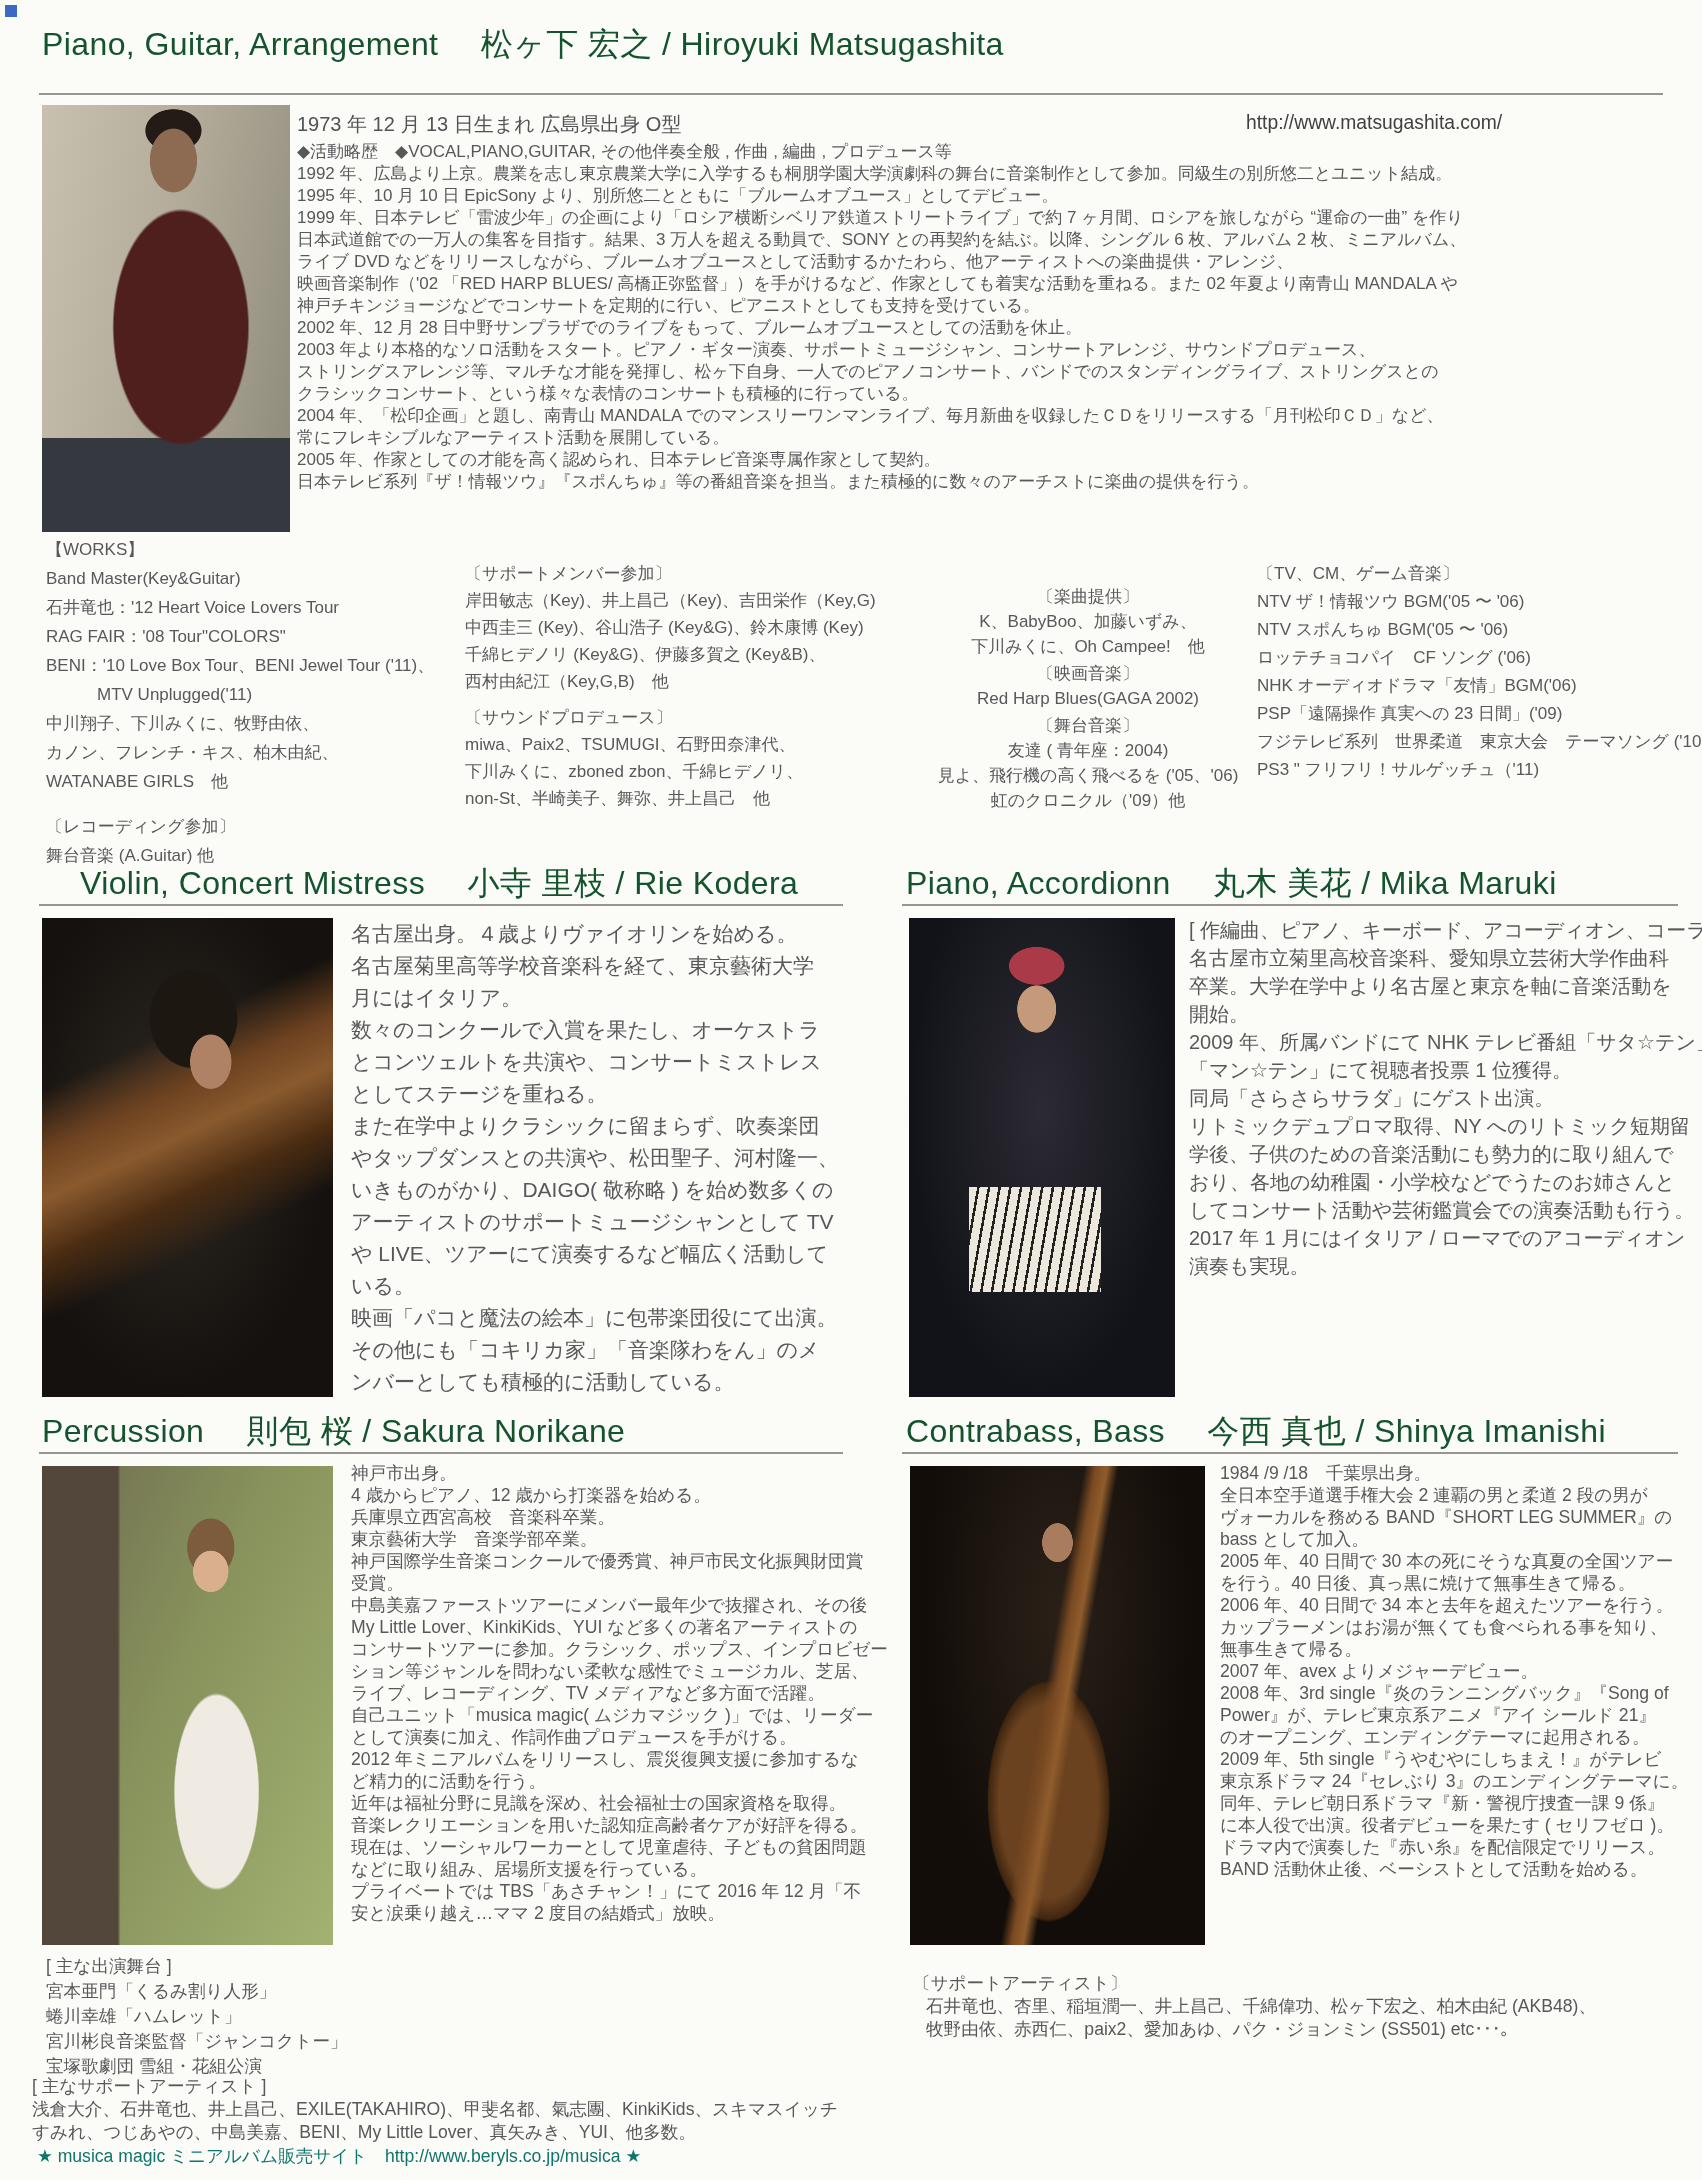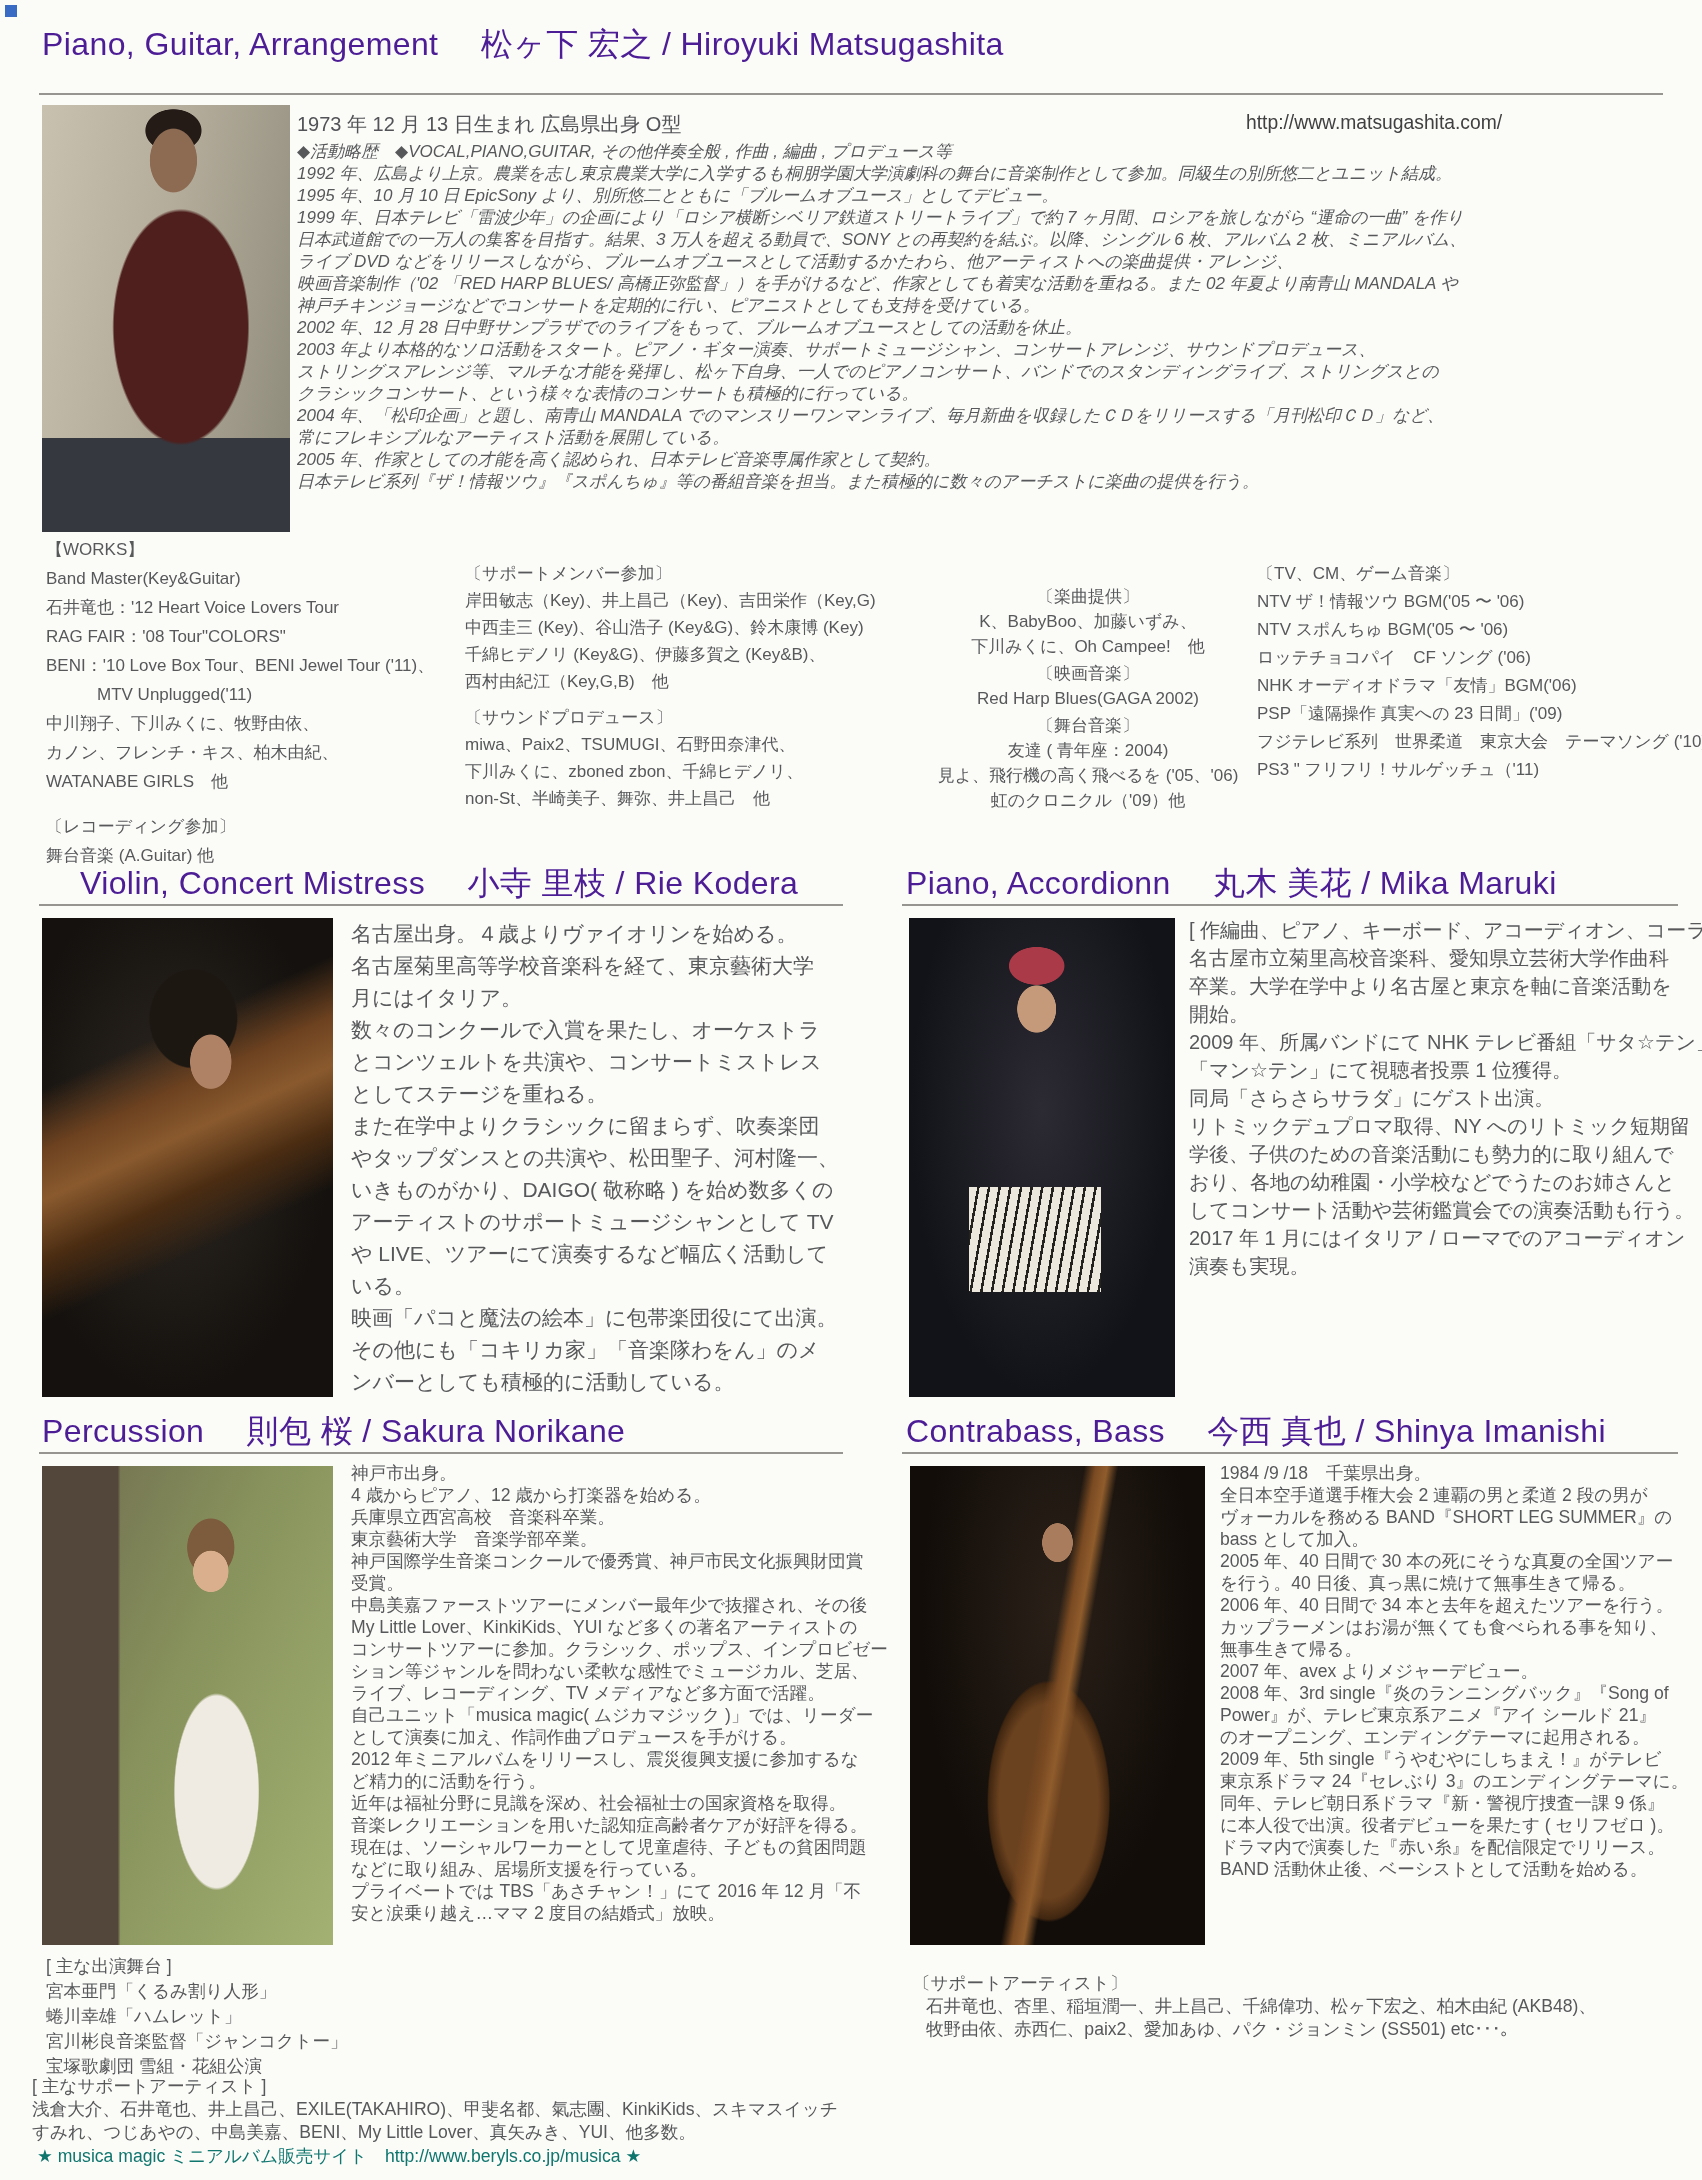--- a/index.html
+++ b/index.html
@@ -4,21 +4,21 @@
 <style>
   html,body { margin:0; padding:0; background:#dddddb; }
   .page {
     position:relative; width:1702px; height:2180px; margin:0 auto;
     background:#fbfbf8;
     font-family:"Liberation Sans","DejaVu Sans",sans-serif;
     color:#57585a; overflow:hidden;
   }
   .corner-mark { position:absolute; left:5.3px; top:5.3px; width:11.4px; height:11.4px; background:#3a6bc4; }
 
-  .sec-header { position:absolute; font-size:32px; color:#4c1d95; white-space:nowrap; letter-spacing:0.4px; }
+  .sec-header { position:absolute; font-size:32px; color:#14532d; white-space:nowrap; letter-spacing:0.4px; }
   .sec-header .role { }
   .sec-header .name { margin-left:33px; }
 
   .rule { position:absolute; height:1.8px; background:#96958f; }
 
   .photo { position:absolute; background-repeat:no-repeat; }
 
   .photo-matsugashita {
     background-image:
       radial-gradient(ellipse 40px 54px at 53% 13%, #8d6b52 0 58%, rgba(0,0,0,0) 60%),
@@ -58,21 +58,21 @@
       radial-gradient(ellipse 77px 151px at 47% 70%, #6b421f 0 64%, #402610 78%, rgba(0,0,0,0) 80%),
       radial-gradient(ellipse at 50% 30%, #2a2018 0%, #120d09 65%);
   }
 
   .blk { position:absolute; }
   .blk .ln { white-space:nowrap; }
   .hd { white-space:nowrap; }
 
   .line-solo { position:absolute; white-space:nowrap; }
 
-  .bio-matsu .ln { font-size:17px; line-height:22px;font-style:italic; }
+  .bio-matsu .ln { font-size:17px; line-height:22px; }
   .birth-line   { font-size:20px; color:#525356;text-align:center; }
   .url-line     { font-size:19.3px; color:#404040; }
 
   .works1 { font-size:17px; line-height:29px; }
   .works2 { font-size:17px; line-height:27px; }
   .works3 { font-size:17px; line-height:25px; }
   .works4 { font-size:17px; line-height:28px; }
 
   .bio-kodera .ln { font-size:21px; line-height:32px; }
   .bio-maruki .ln { font-size:20px; line-height:28px; }

